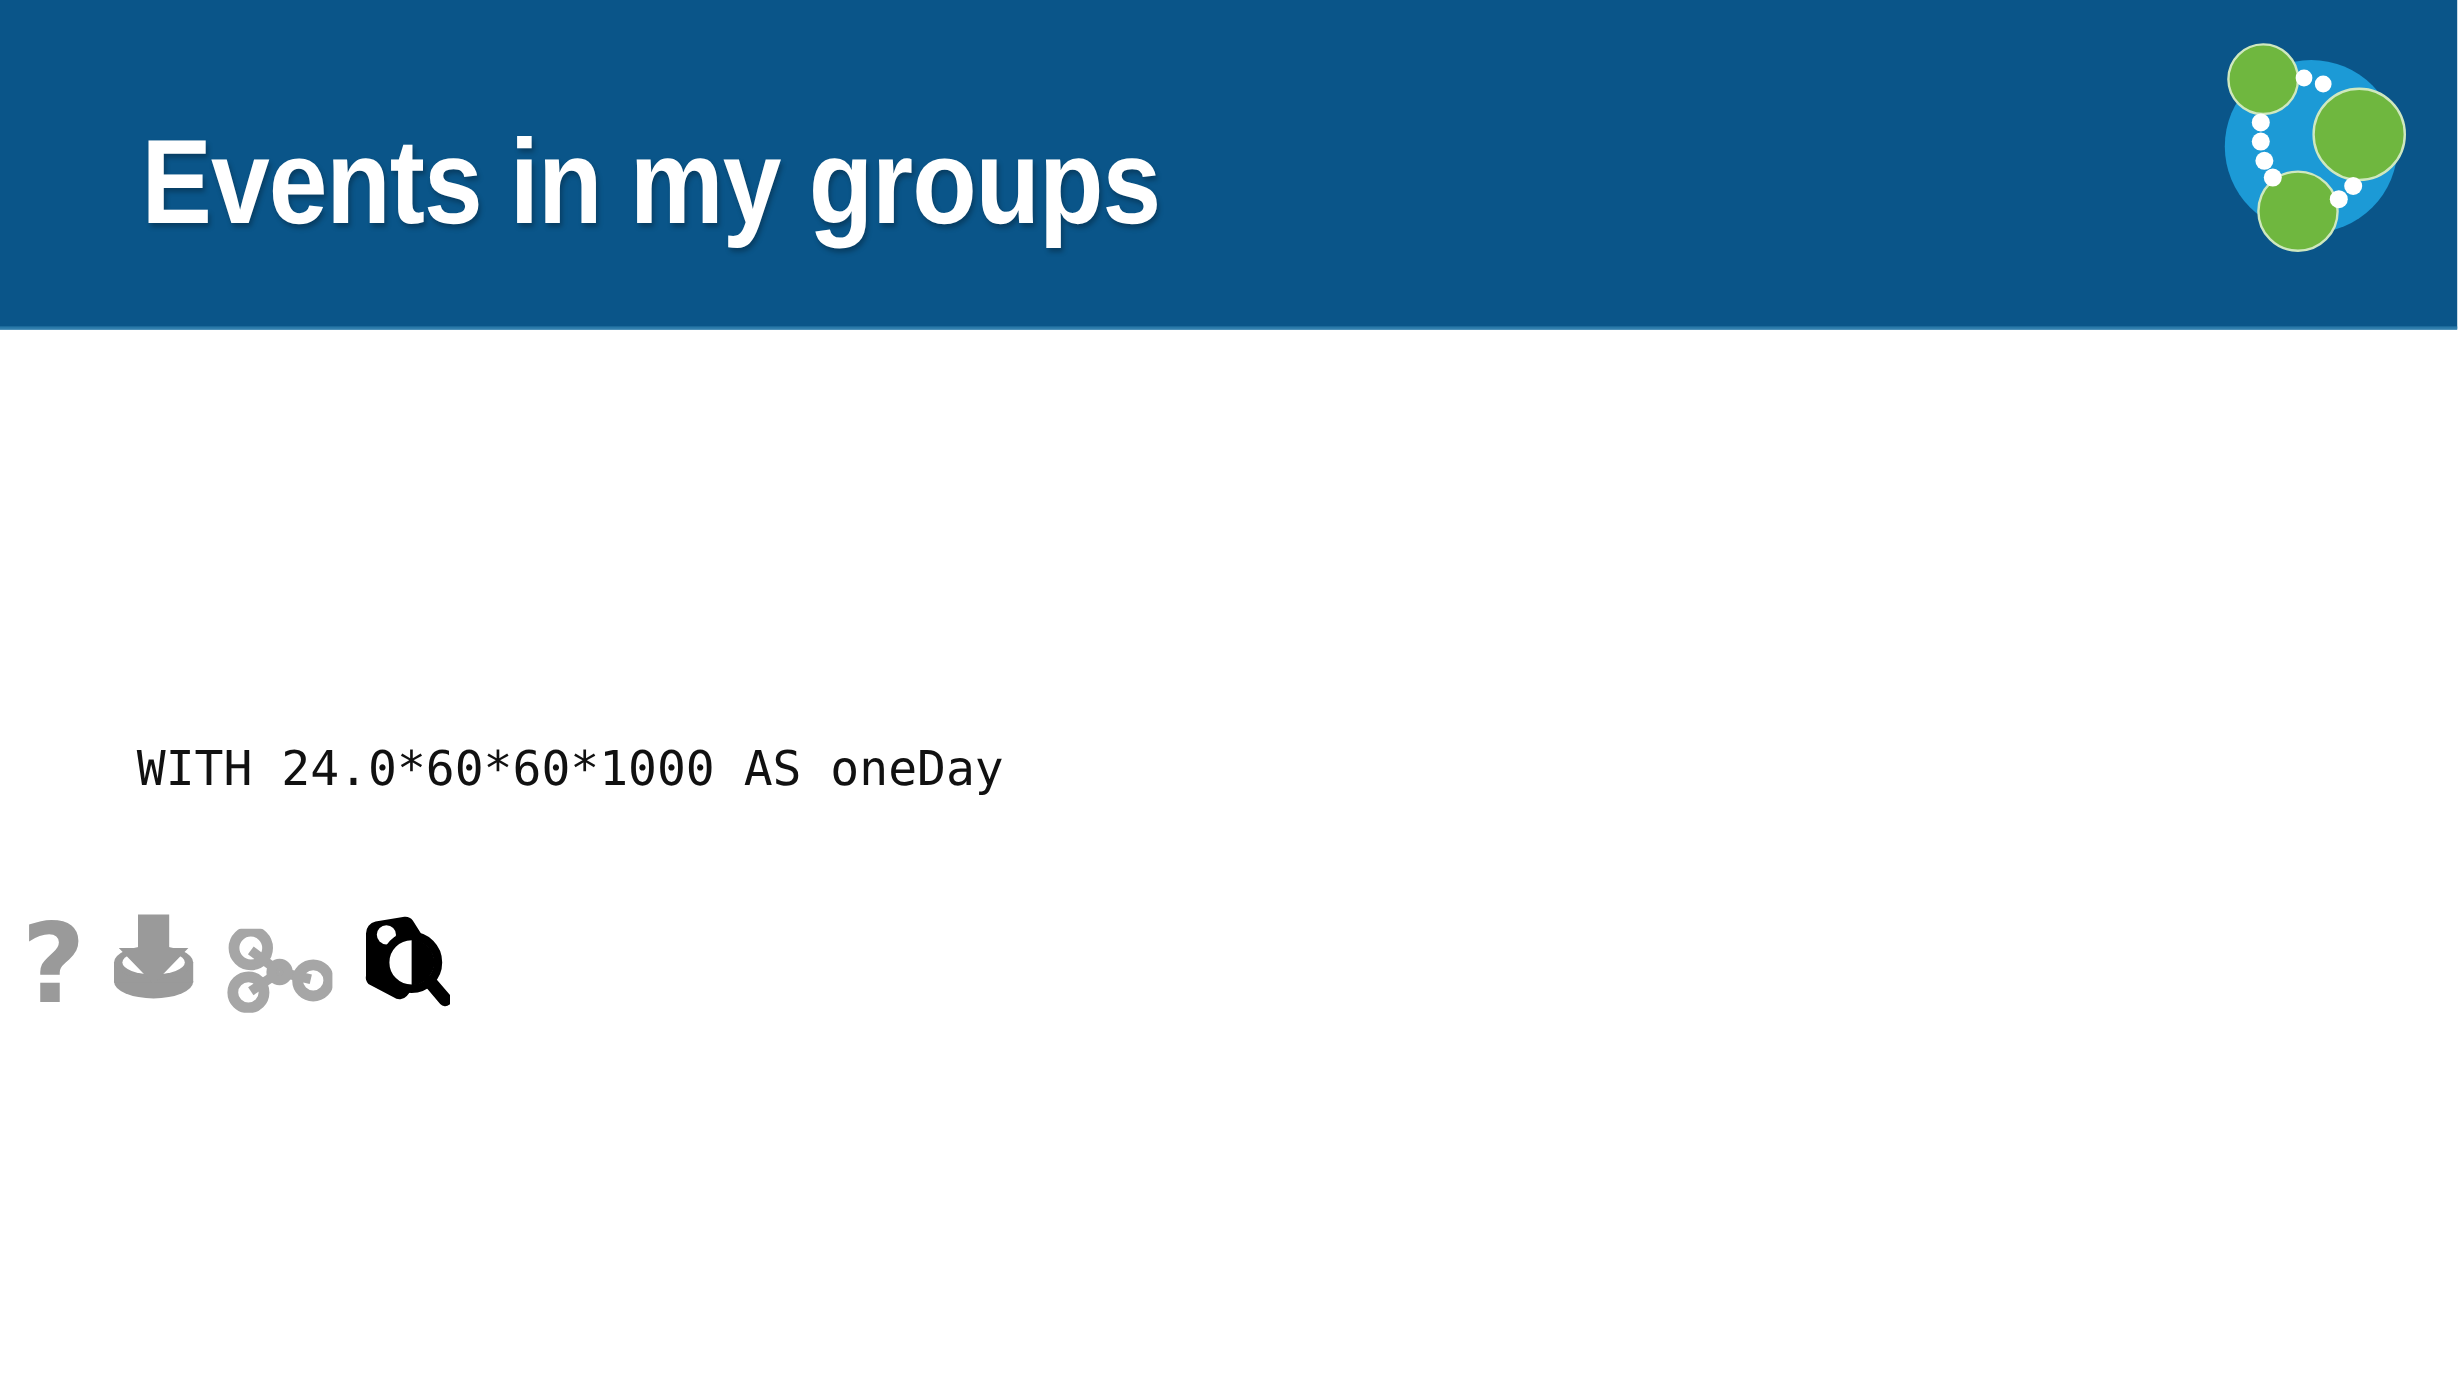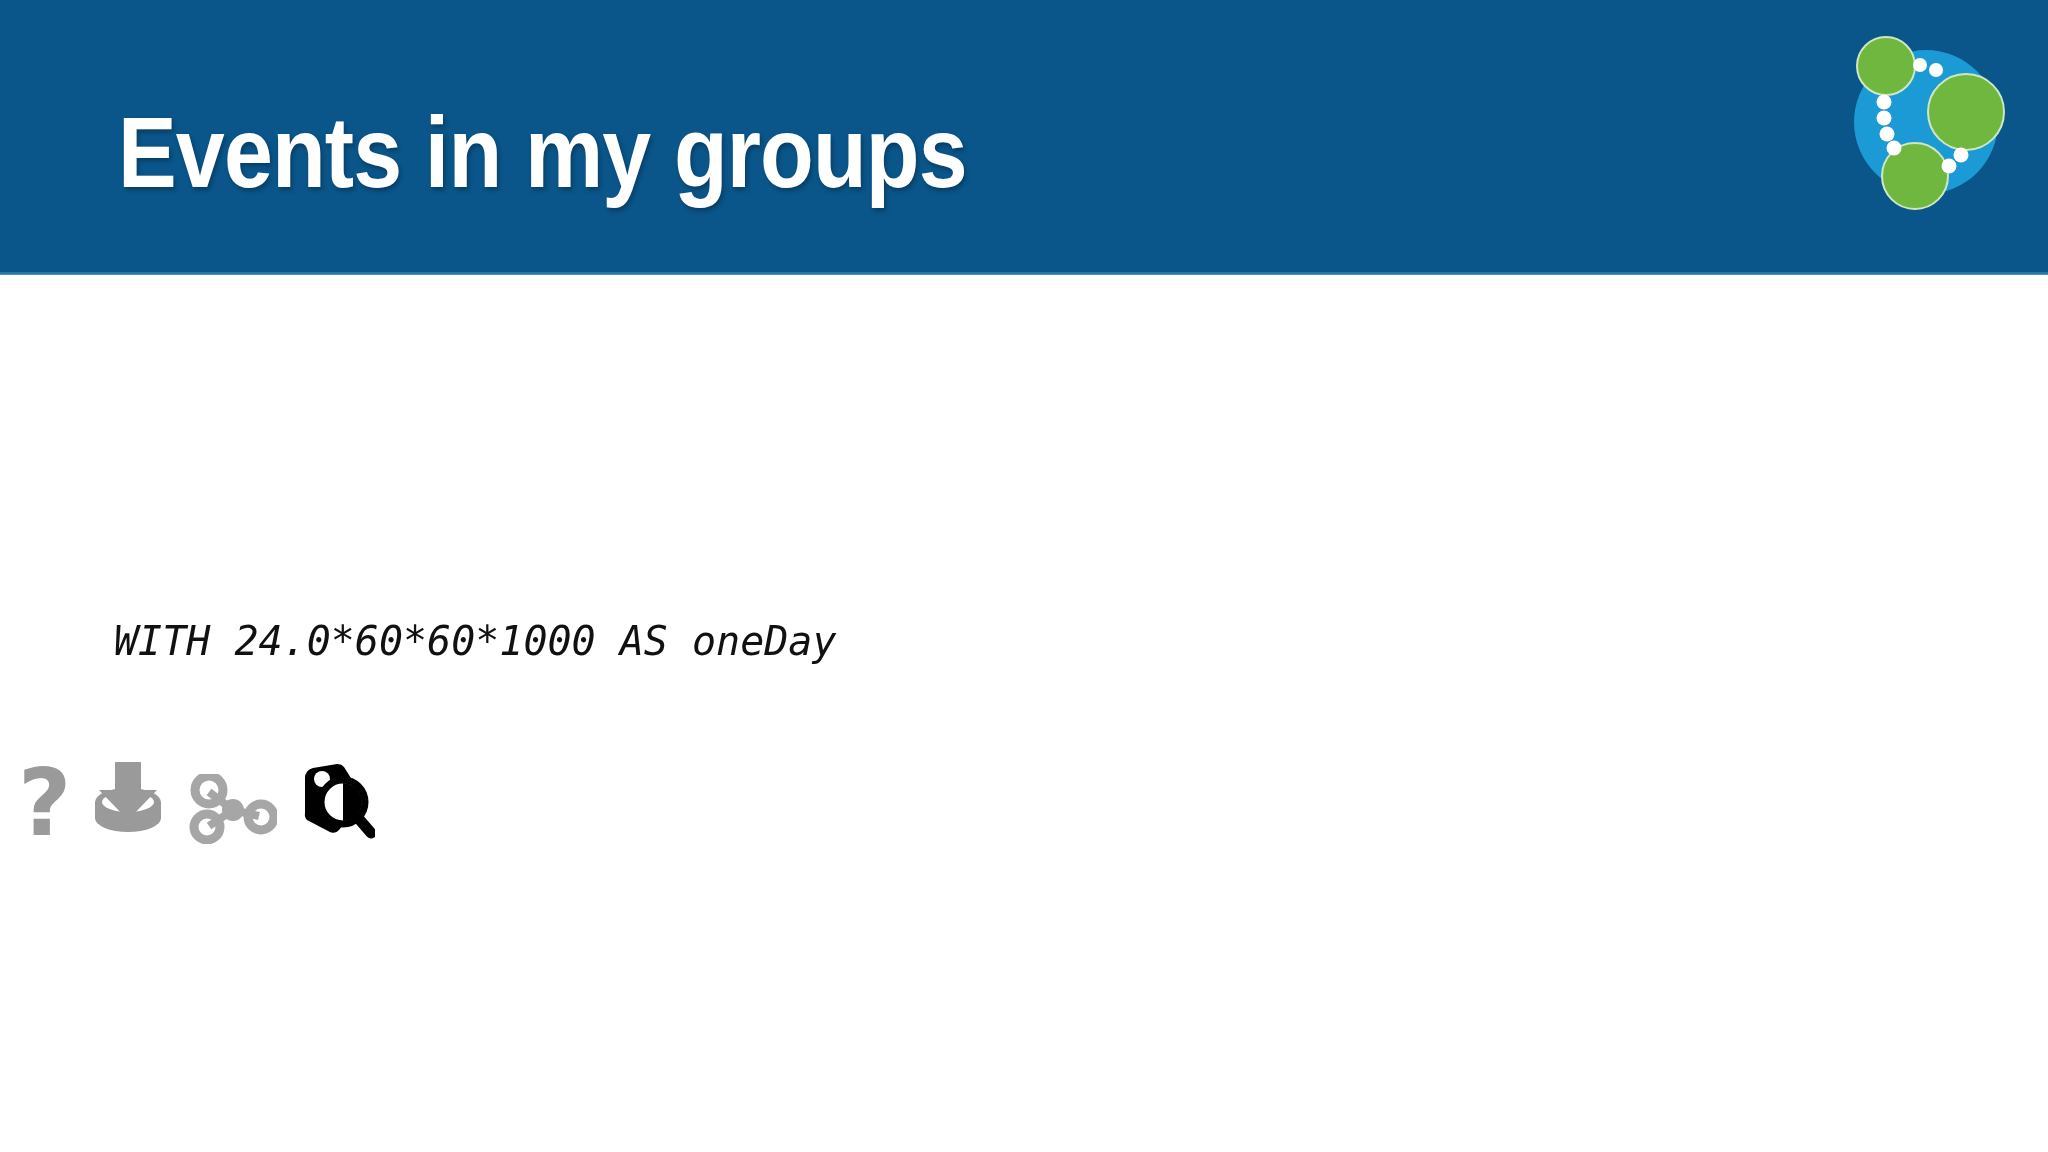--- a/index.html
+++ b/index.html
@@ -71,21 +71,20 @@
     width: 1850px;
     font-family: "DejaVu Sans Mono", "Liberation Mono", monospace;
     font-size: 40px;
     line-height: 62px;
     color: #111111;
     white-space: pre;
     letter-spacing: 0px;
   }
   .code-block {
     margin-bottom: 18px;
-    font-style: italic;
   }
   .code-block:last-child {
     margin-bottom: 0;
   }
   .code-line {
     white-space: pre;
     display: block;
   }
 
   

